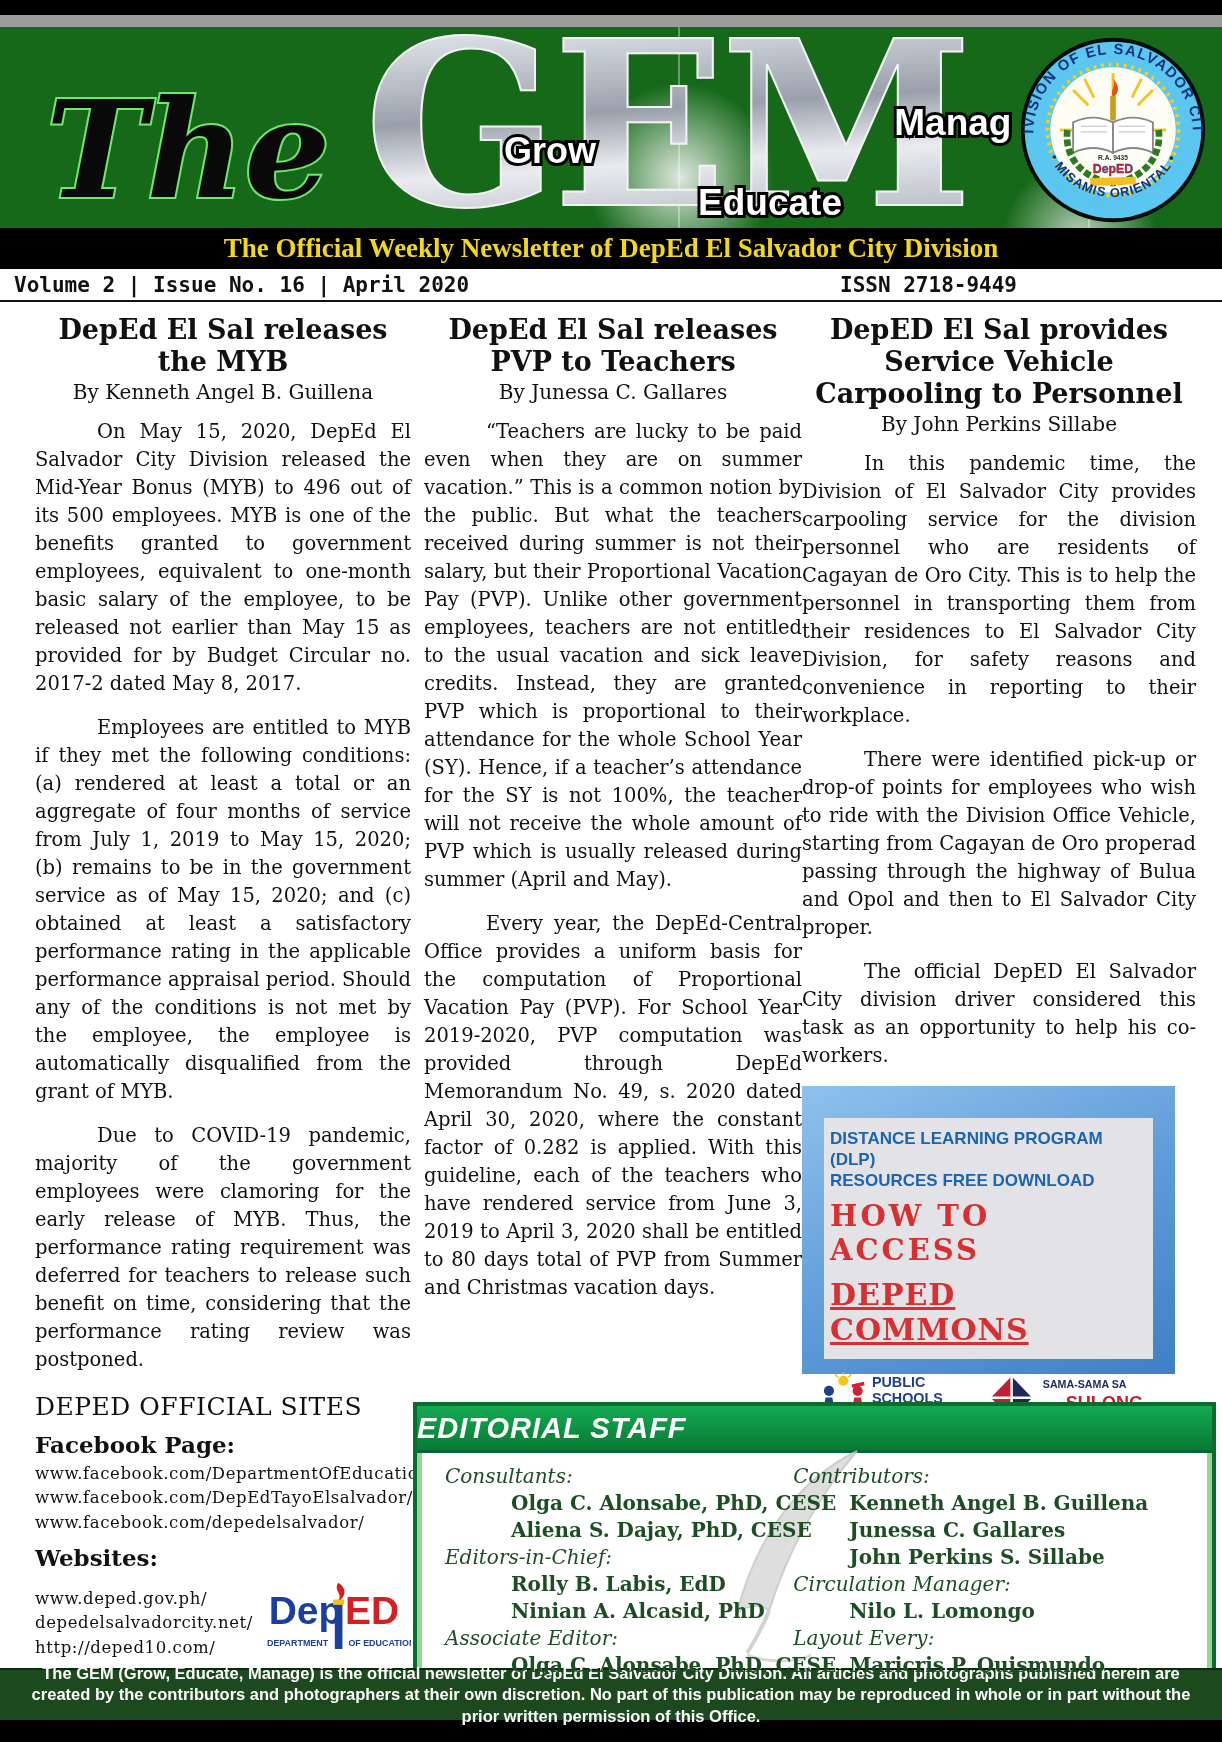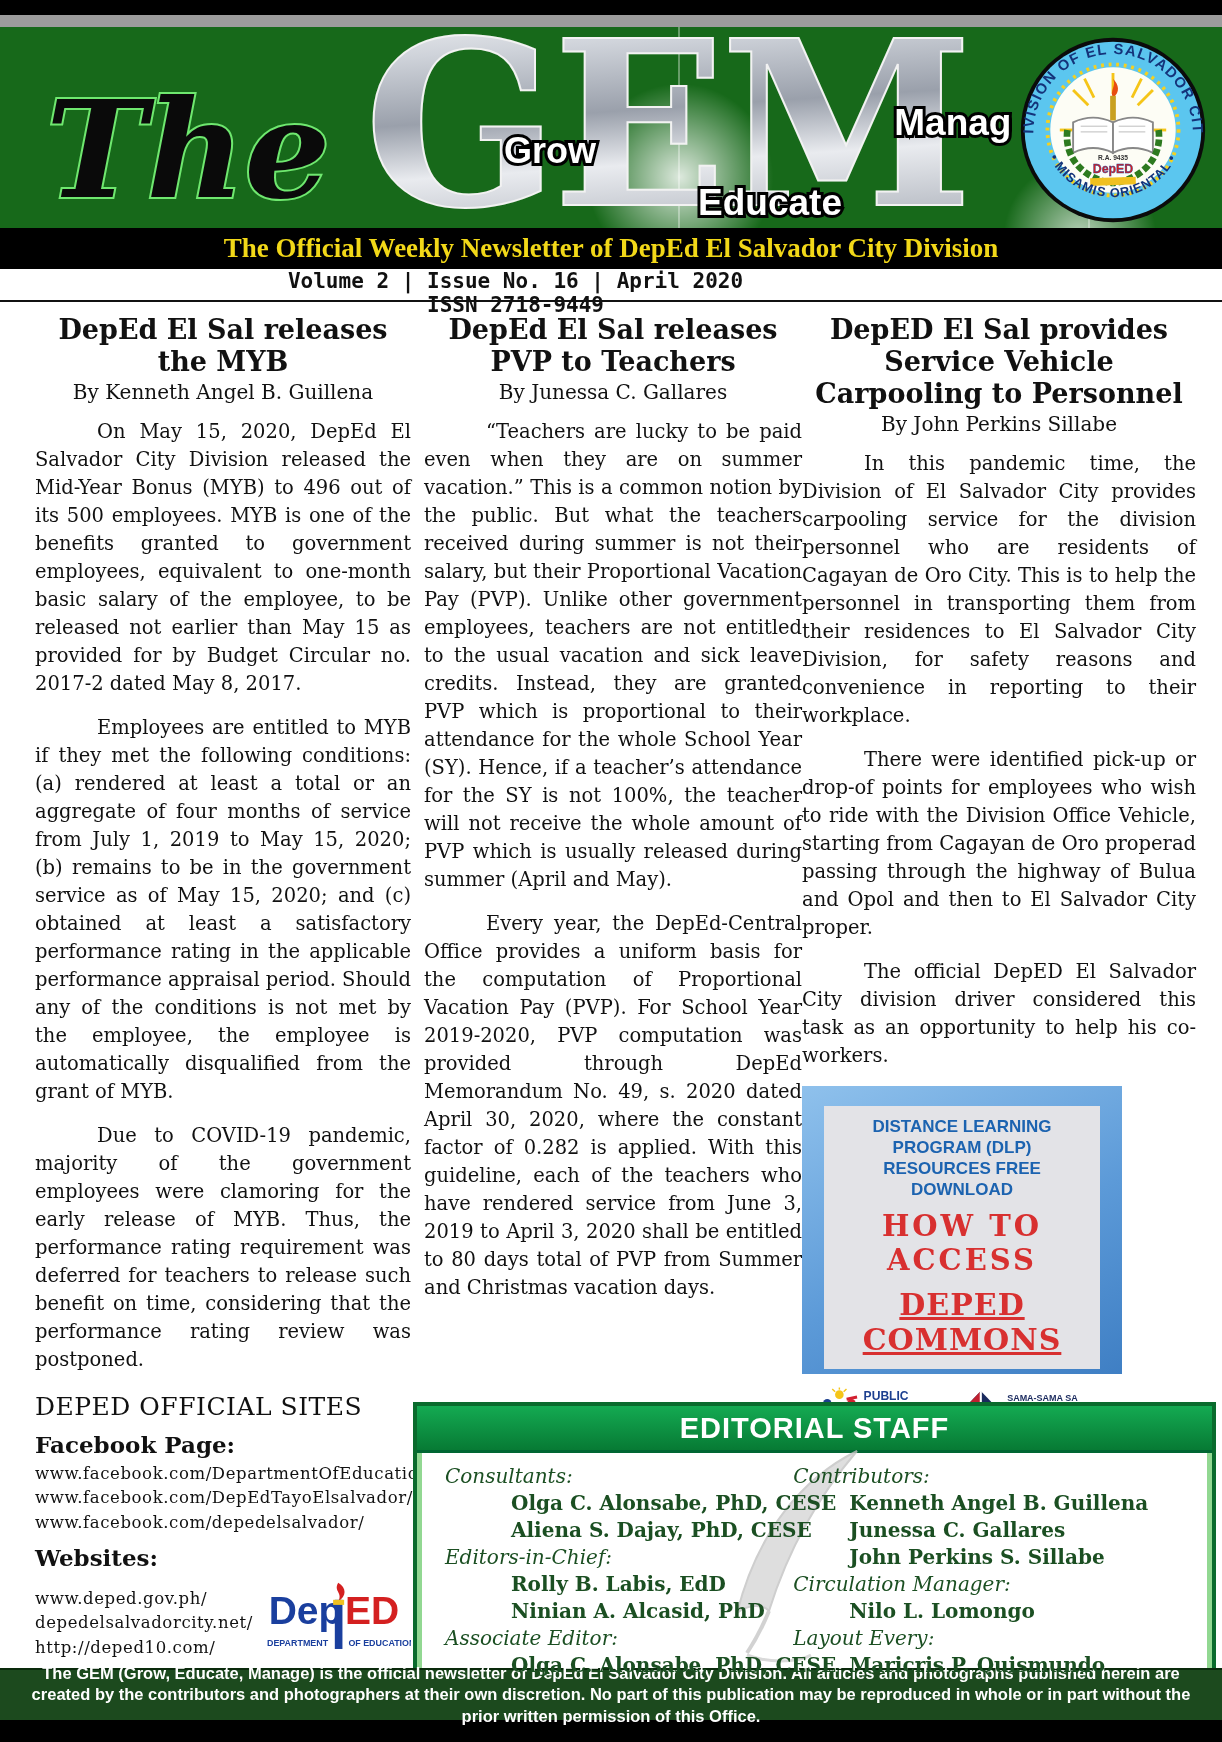--- a/index.html
+++ b/index.html
@@ -20,55 +20,55 @@
   .fl-v2{left:1088px;top:60px;width:2px;height:141px;}
   .the-svg{position:absolute;left:38px;top:20px;}
   .gem-svg{position:absolute;left:372px;top:-4px;}
   .seal-svg{position:absolute;left:1018px;top:8px;}
   .subtitlebar{position:absolute;left:0;top:228px;width:100%;height:41px;background:#000;
                display:flex;align-items:center;justify-content:center;}
   .subtitlebar div{font-family:"Liberation Serif",serif;font-weight:bold;font-size:27px;color:#f2d818;}
   .volstrip{position:absolute;left:0;top:269px;width:100%;height:33px;background:#fff;
             border-bottom:2px solid #111;display:flex;align-items:center;justify-content:space-between;
             font-family:"DejaVu Sans Mono",monospace;font-weight:bold;font-size:21px;box-sizing:border-box;
-            padding:0 205px 0 14px;flex-direction:column;}
+            padding:0 205px 0 14px;}
 
   
   .col{position:absolute;top:308px;}
   .col1{left:35px;width:376px;}
   .col2{left:424px;width:378px;}
   .col3{left:802px;width:394px;}
   .atitle{font-weight:bold;font-size:27px;line-height:1.18;text-align:center;margin:6px 0 2px 0;}
   .byline{font-size:20px;text-align:center;margin:2px 0 14px 0;}
   .para{font-size:19.5px;line-height:28px;text-align:justify;text-indent:62px;margin:0 0 16px 0;}
 
   
   .sites-head{font-weight:normal;font-size:25px;text-align:left;margin:18px 0 10px 0;letter-spacing:.5px;}
   .site-label{font-weight:bold;font-size:23px;margin:8px 0 4px 0;}
   .site-link{font-size:16.5px;letter-spacing:.6px;line-height:1.5;white-space:nowrap;}
   .webrow{display:flex;align-items:flex-end;}
   .webrow .links{flex:0 0 auto;}
   .deped-logo{margin-left:14px;margin-bottom:-6px;}
 
   
-  .dlp{margin-top:14px;width:320px;height:288px;background:linear-gradient(155deg,#8fc1ec 0%,#5c9ad8 55%,#3f7fc4 100%);
-       box-sizing:border-box;padding:14px 16px 10px 16px;text-align:center;}
+  .dlp{margin-top:14px;width:373px;height:288px;background:linear-gradient(155deg,#8fc1ec 0%,#5c9ad8 55%,#3f7fc4 100%);
+       box-sizing:border-box;padding:26px 16px 10px 16px;}
   .dlp-panel{background:#e3e3e7;margin:6px 6px 10px 6px;padding:10px 6px 12px 6px;}
   .dlp-blue{font-family:"Liberation Sans",sans-serif;font-weight:bold;font-size:17px;color:#1c63b0;line-height:1.25;}
   .dlp-access{font-family:"DejaVu Serif",serif;font-weight:bold;font-size:29px;color:#d83030;letter-spacing:3px;margin-top:8px;}
   .dlp-commons{font-family:"DejaVu Serif",serif;font-weight:bold;font-size:30px;color:#d83030;letter-spacing:1px;
                margin-top:10px;text-decoration:underline;}
   .dlp-logos{display:flex;justify-content:space-between;align-items:center;margin:2px 0 2px 0;}
   .dlp-url{font-family:"Liberation Sans",sans-serif;font-weight:bold;font-size:24px;color:#e81818;margin-top:16px;}
 
   
   .edit-box{position:absolute;left:413px;top:1402px;width:803px;height:278px;background:#fff;
             border:4px solid #0a6b2d;box-shadow:inset 0 0 0 5px #92d892;box-sizing:border-box;}
   .edit-head{height:44px;margin:0;background:linear-gradient(#14aa52,#077a34);border-bottom:3px solid #063;
-             display:flex;align-items:center;justify-content:center;}
+             display:flex;align-items:center;font-style:italic;}
   .edit-head div{font-family:"Liberation Sans",sans-serif;font-weight:bold;font-size:29px;color:#fff;letter-spacing:1px;}
   .edit-body{position:relative;display:flex;padding:8px 10px 0 28px;}
   .edit-colL{width:46%;position:relative;z-index:2;}
   .edit-colR{width:54%;position:relative;z-index:2;}
   .role{font-style:italic;font-size:20px;color:#1b4f22;margin:3px 0 1px 0;}
   .staff{font-weight:bold;font-size:20px;color:#1b4f22;margin:3px 0;padding-left:66px;white-space:nowrap;}
   .edit-colR .staff{padding-left:56px;}
   .quill{position:absolute;left:290px;top:-10px;z-index:1;opacity:.8;}
 
   

